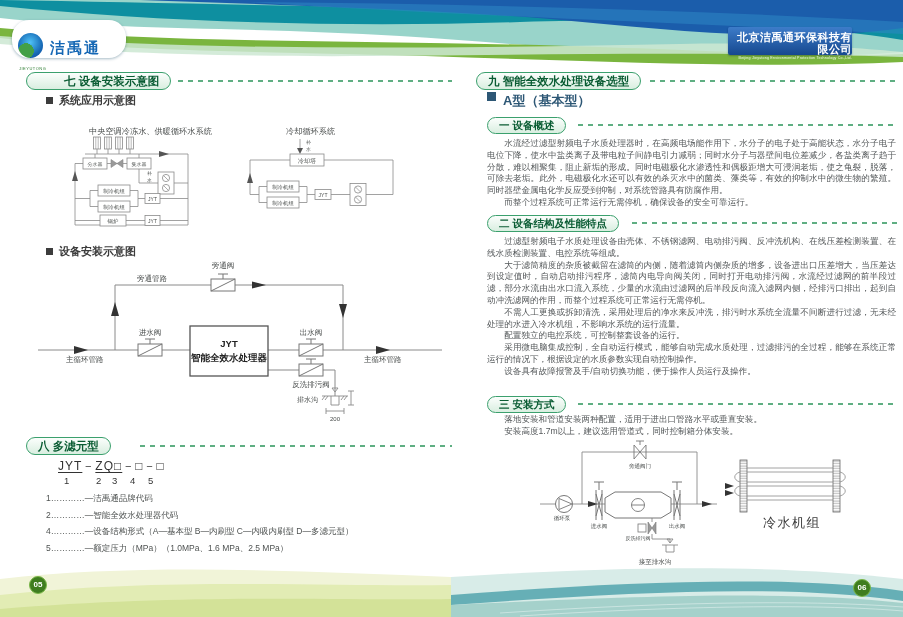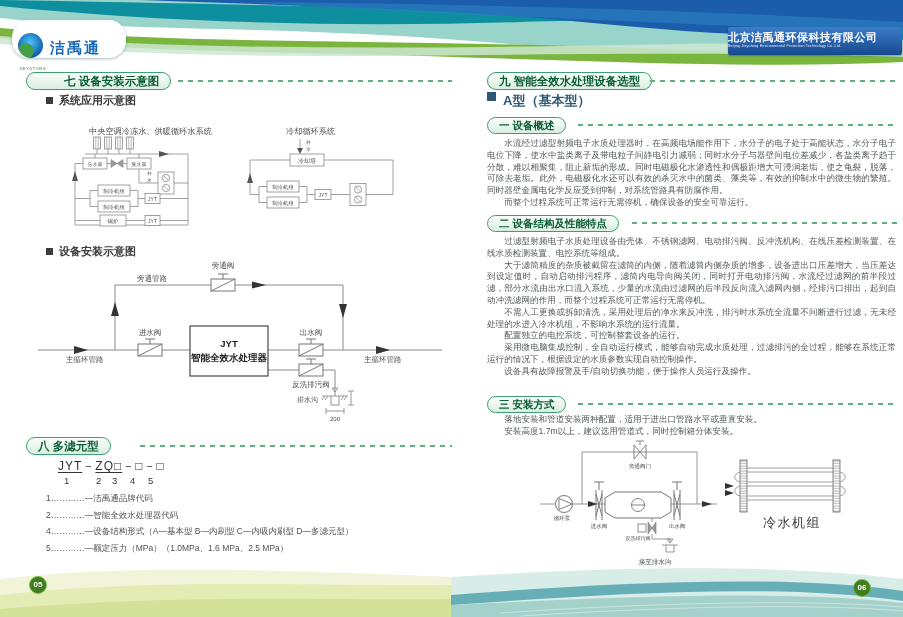--- a/index.html
+++ b/index.html
@@ -9,22 +9,22 @@
   svg text{font-family:inherit;}
   
   .logo-pill{position:absolute;left:12px;top:20px;width:114px;height:38px;background:#fff;border-radius:17px;
     box-shadow:0 1px 3px rgba(0,60,90,.35);display:flex;align-items:flex-end;padding-left:6px;box-sizing:border-box;}
   .logo-globe{width:25px;height:25px;border-radius:50%;flex:0 0 auto;
     background:radial-gradient(circle at 32% 72%, #43a047 0 31%, rgba(0,0,0,0) 32%),
                radial-gradient(circle at 48% 38%, #4fc3f7, #1668b5 62%, #0d47a1);}
   .logo-text{font-size:15px;font-weight:bold;color:#1668b5;margin-left:7px;letter-spacing:2px;}
   .logo-sub{position:absolute;left:7px;top:46px;font-size:4px;color:#2e7d32;letter-spacing:.5px;}
   
-  .company-box{position:absolute;left:728px;top:27px;width:174px;height:28px;border-radius:2px;
-    background:linear-gradient(180deg,#3d7cc9,#16488f);color:#fff;text-align:left;padding-top:4px;box-sizing:border-box;
+  .company-box{position:absolute;left:728px;top:27px;width:124px;height:28px;border-radius:2px;
+    background:linear-gradient(180deg,#3d7cc9,#16488f);color:#fff;text-align:right;padding-top:4px;box-sizing:border-box;
     box-shadow:0 1px 2px rgba(0,0,40,.3);}
   .company-cn{font-size:11px;font-weight:bold;letter-spacing:.5px;line-height:12px;}
   .company-en{font-size:3.6px;letter-spacing:.2px;opacity:.9;line-height:6px;}
   
   .pill{position:absolute;height:16px;line-height:16px;border:1.6px solid #3ba06d;border-radius:10px;
     background:linear-gradient(180deg,#fbfefc,#d9eee0);color:#0a5c33;font-weight:bold;padding:0 11px;white-space:nowrap;}
   .pill-lg{font-size:11.5px;}
   .pill-sm{font-size:10.5px;height:15px;line-height:15px;}
   .dashes{position:absolute;height:2px;background-image:repeating-linear-gradient(90deg,#5fae82 0 5px,rgba(0,0,0,0) 5px 10px);}
   
@@ -273,21 +273,21 @@
   <span class="dg" style="left:130px;top:475px;">4</span>
   <span class="dg" style="left:148px;top:475px;">5</span>
 
   <div class="model-items" style="left:46px;top:490px;">
     <div>1…………—洁禹通品牌代码</div>
     <div>2…………—智能全效水处理器代码</div>
     <div>4…………—设备结构形式（A—基本型  B—内刷型  C—内吸内刷型  D—多滤元型）</div>
     <div>5…………—额定压力（MPa）（1.0MPa、1.6 MPa、2.5 MPa）</div>
   </div>
 
-  <div class="pill pill-lg" style="left:487px;top:72px;text-align:center;">九 智能全效水处理设备选型</div>
+  <div class="pill pill-lg" style="left:476px;top:72px;text-align:center;">九 智能全效水处理设备选型</div>
   <div class="dashes" style="left:650px;top:80px;width:247px;"></div>
 
   <div class="type-head" style="left:487px;top:92px;">
     <span class="sq"></span>
     <span>A型（基本型）</span>
   </div>
 
   <div class="pill pill-sm" style="left:487px;top:117px;">一 设备概述</div>
   <div class="dashes" style="left:578px;top:124px;width:319px;"></div>
   <div class="para-block" style="left:487px;top:138px;width:409px;">

